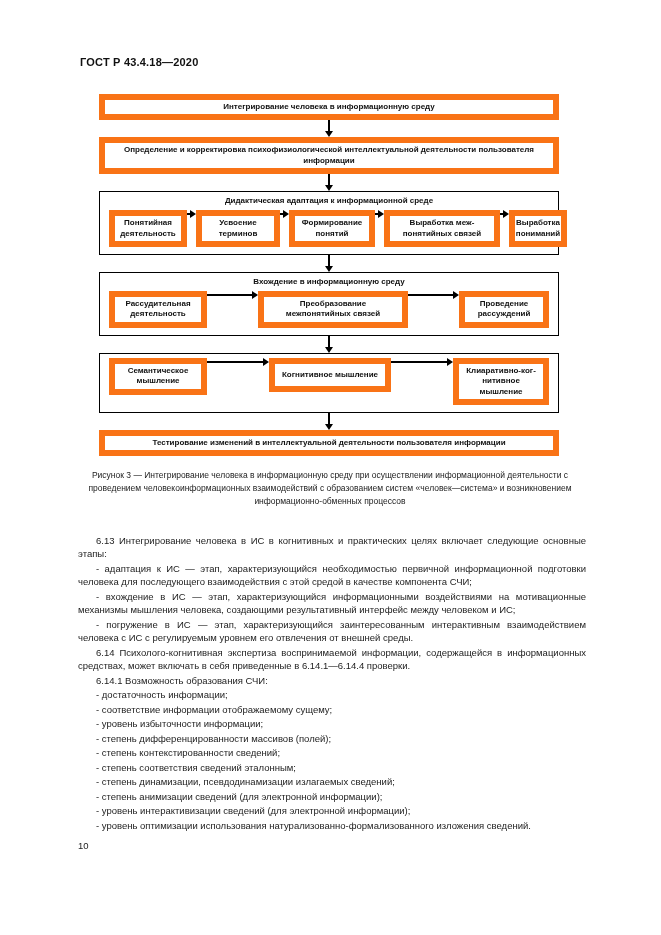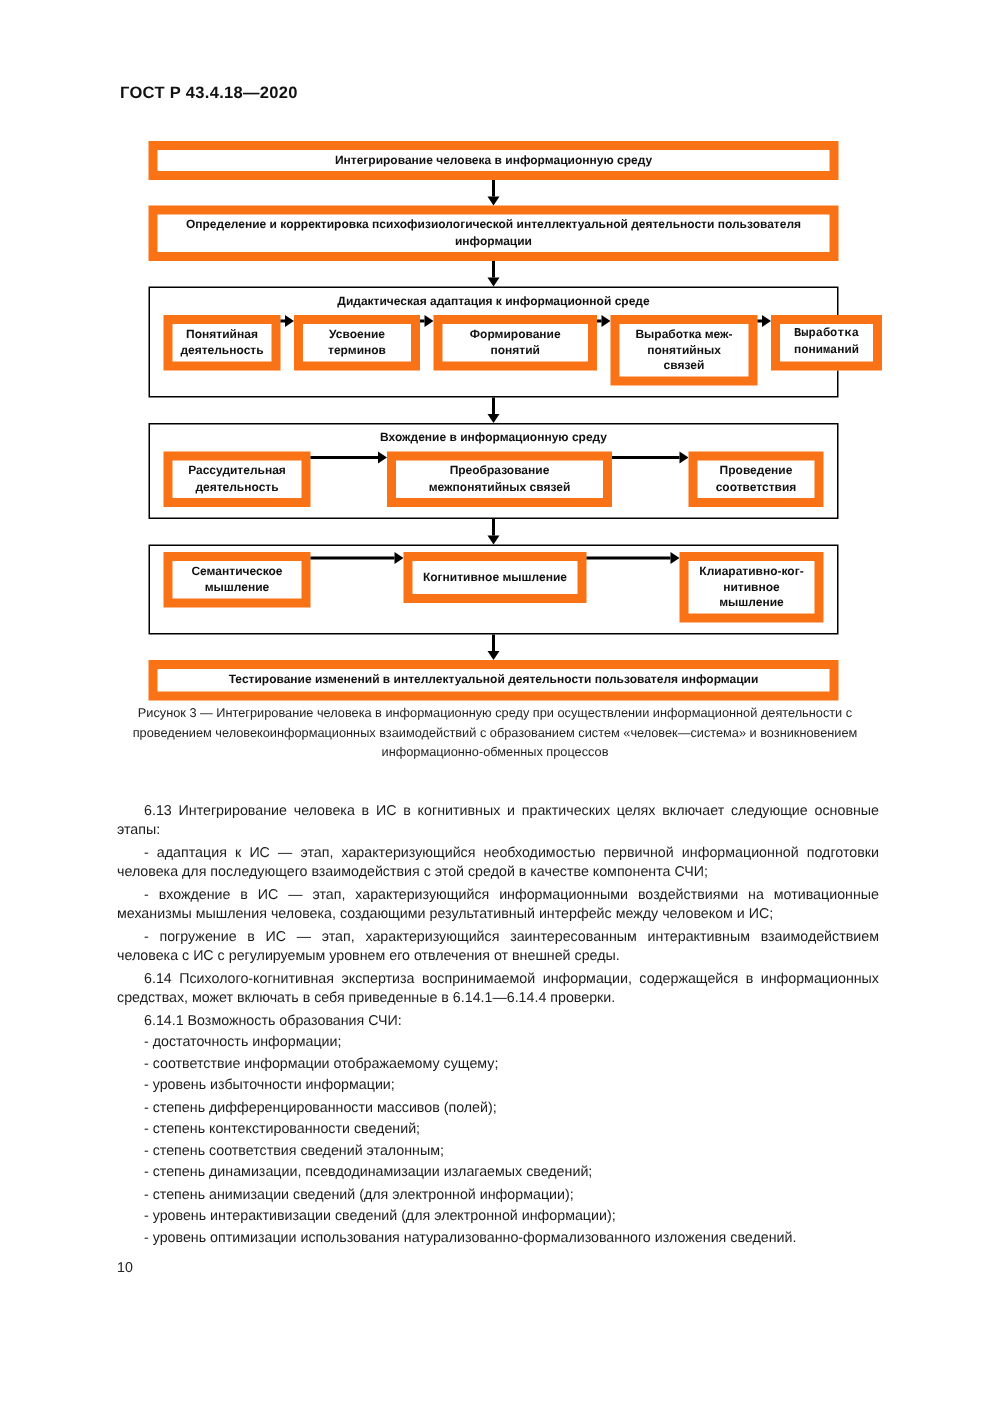--- a/index.html
+++ b/index.html
@@ -40,21 +40,21 @@
   }
   .flow-row{display:flex;align-items:flex-start;}
   .flow-row .fbox{min-height:34px;flex:0 0 auto;}
   .harrow{flex:1 1 auto;display:flex;align-items:center;min-width:9px;}
   .harrow .shaft{flex:1;height:2px;background:#000;}
   .harrow .head{
     width:0;height:0;border-top:4px solid transparent;
     border-bottom:4px solid transparent;border-left:6px solid #000;
   }
 
-  .w78{width:78px;} .w62{width:84px;} .w86{width:109px;} .w106{width:98px;} .w74{width:74px;font-family:Liberation Mono, monospace;}
+  .w78{width:78px;} .w62{width:84px;} .w86{width:86px;} .w106{width:116px;} .w74{width:58px;}
   .w98{width:98px;} .w150{width:150px;} .w90{width:90px;} .w122{width:122px;} .w104{width:96px;}
 
   
   .figure-caption{
     position:absolute;left:80px;top:469px;width:500px;
     font-size:8.5px;line-height:1.5;text-align:center;color:#222;
   }
 
   
   .body-text{
@@ -126,21 +126,21 @@
         <div class="fbox w98">Рассудительная деятельность</div>
         <div class="harrow">
             <div class="shaft"></div>
             <div class="head"></div>
           </div>
         <div class="fbox w150">Преобразование межпонятийных связей</div>
         <div class="harrow">
             <div class="shaft"></div>
             <div class="head"></div>
           </div>
-        <div class="fbox w90">Проведение соответствия</div>
+        <div class="fbox w90">Проведение рассуждений</div>
       </div>
     </div>
 
     <div class="varrow">
         <div class="stem"></div>
       </div>
 
     <div class="section">
       <div class="flow-row">
         <div class="fbox w98">Семантическое мышление</div>

